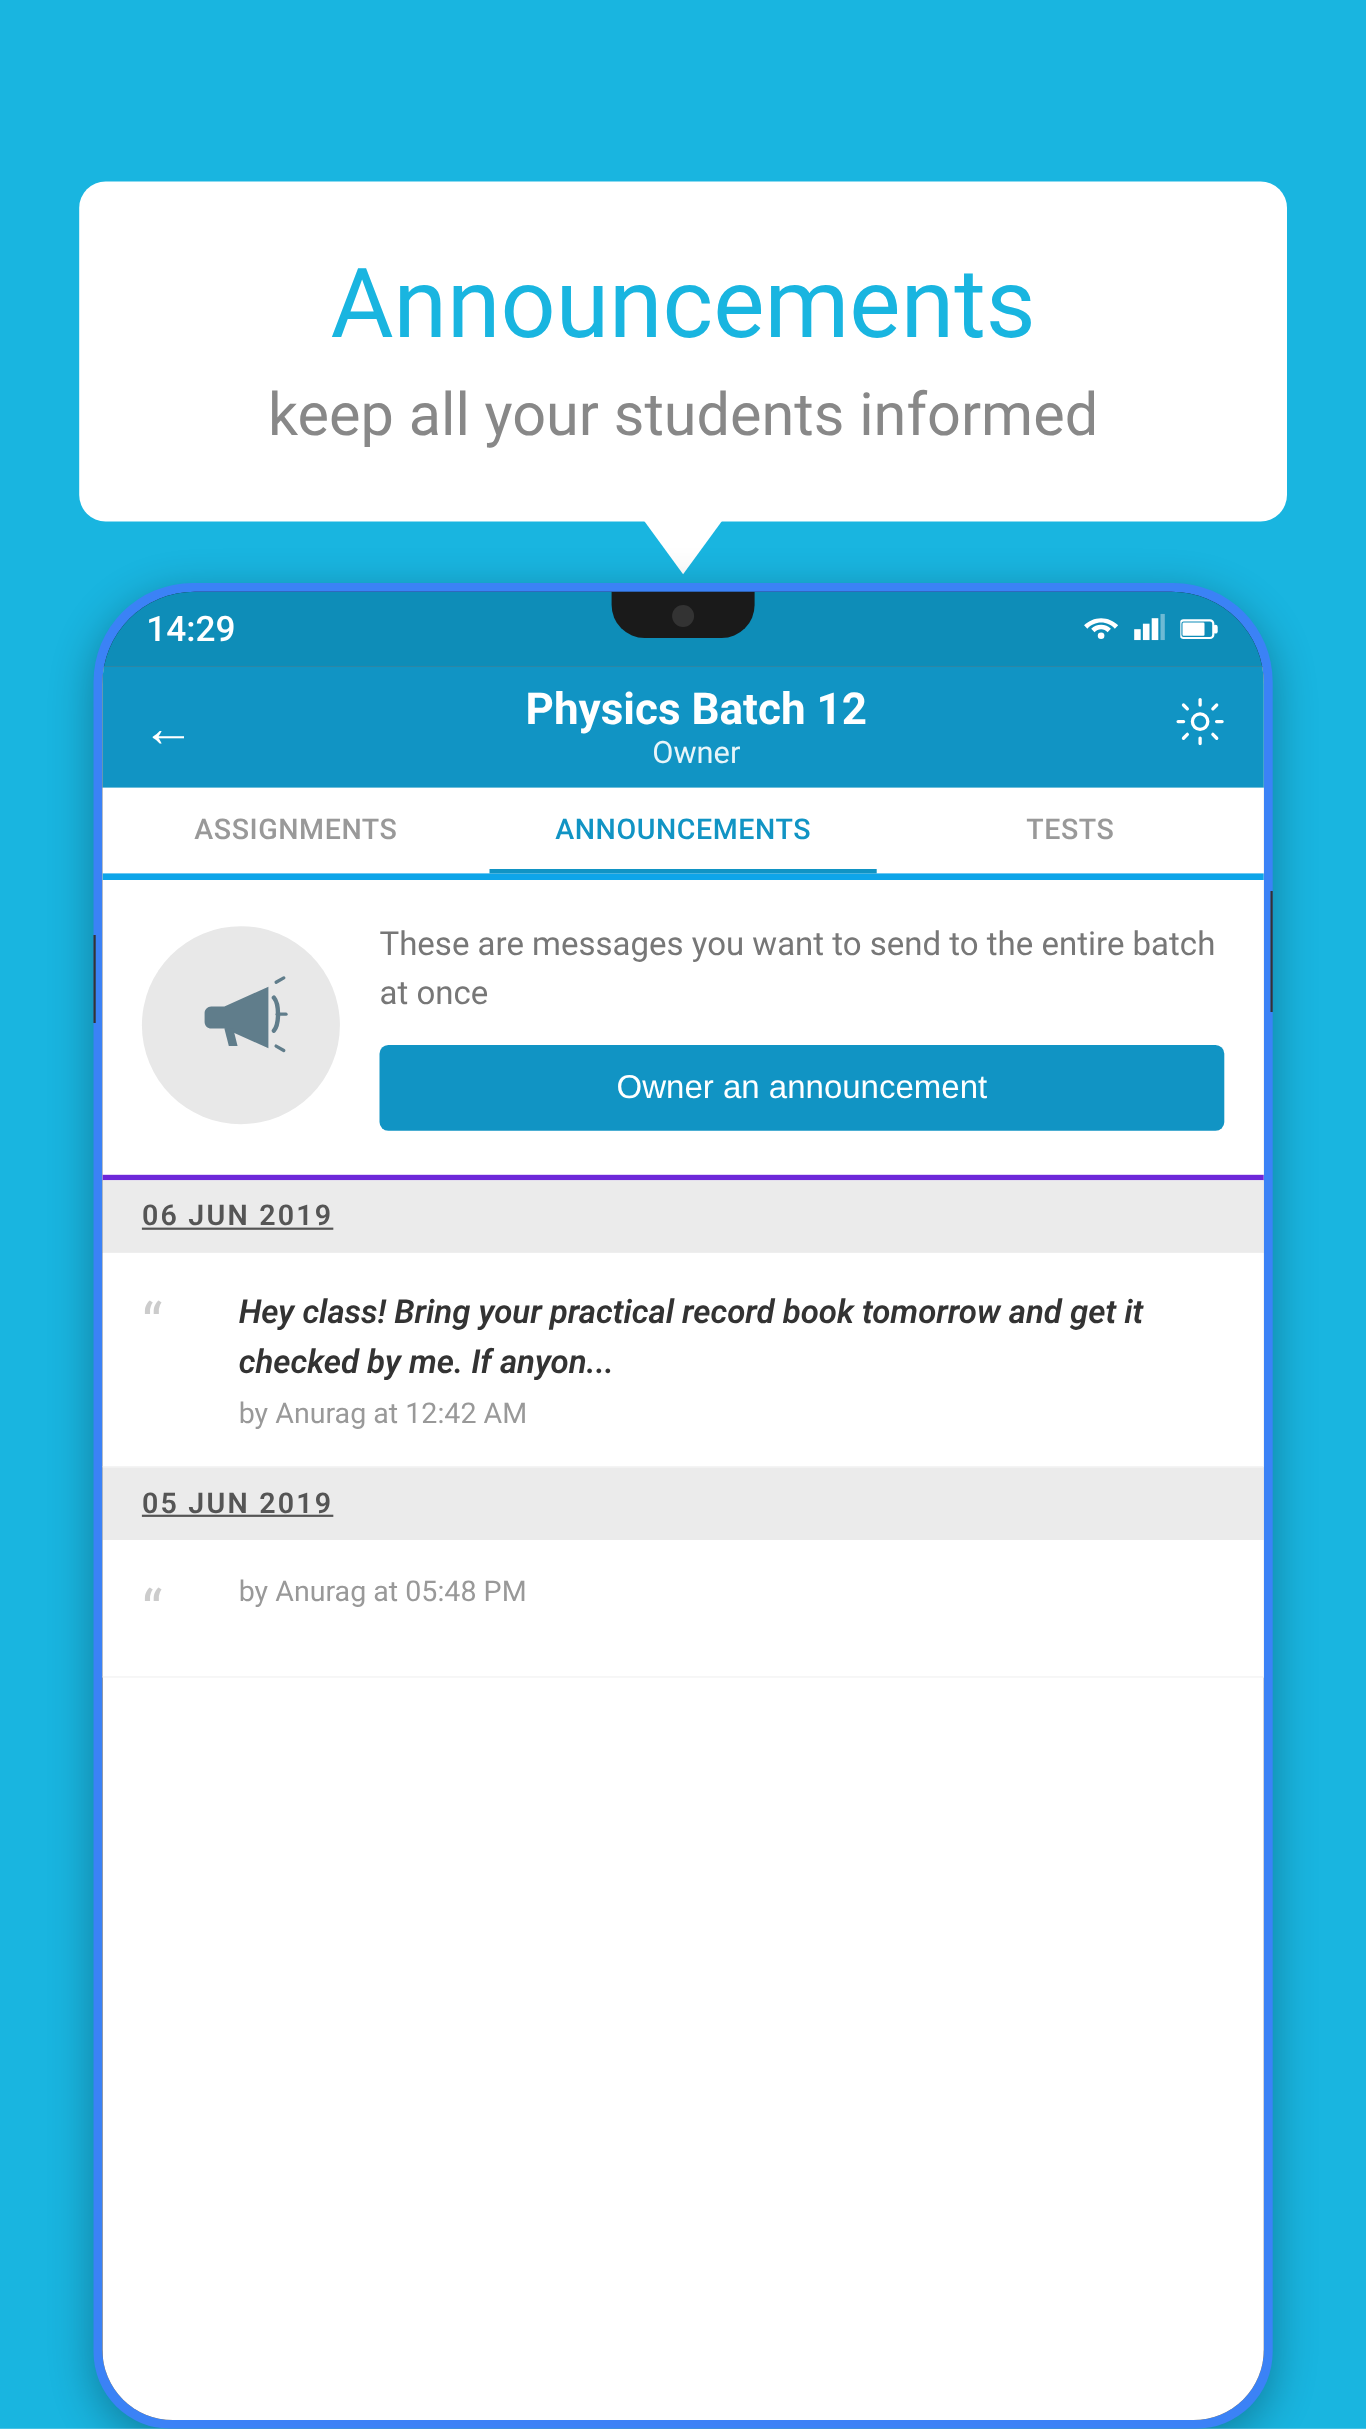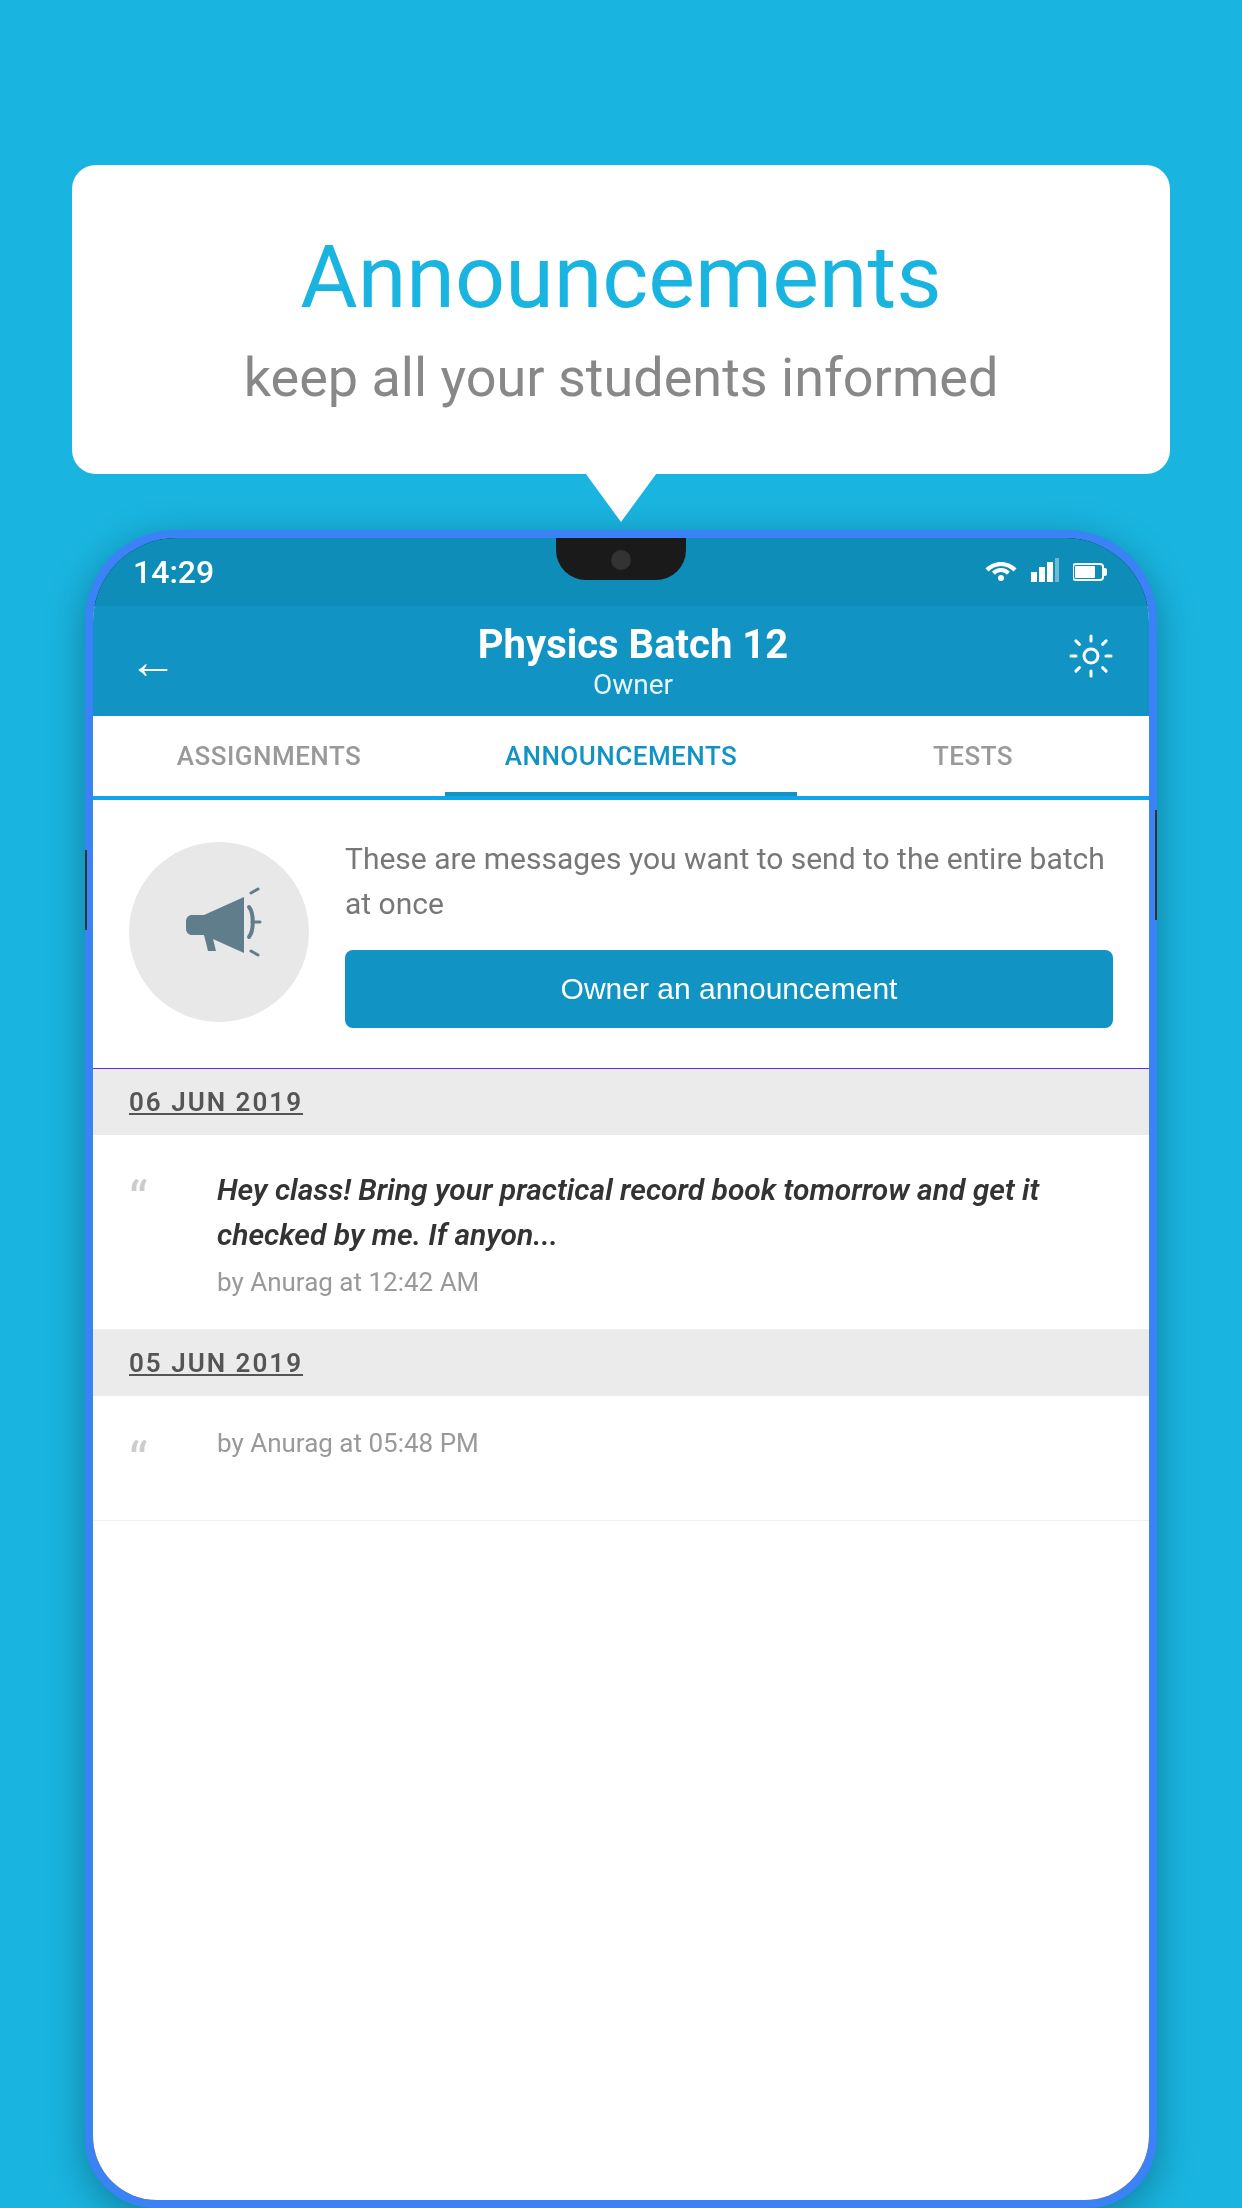--- a/index.html
+++ b/index.html
@@ -165,21 +165,21 @@
       font-size: 48px;
       cursor: pointer;
     }
 
     
     .tabs-bar {
       background: white;
       display: flex;
       height: 84px;
       align-items: stretch;
-      border-bottom: 4px solid #0ea5e9;
+      border-bottom: 6px solid #0ea5e9;
     }
     .tab-item {
       flex: 1;
       display: flex;
       align-items: center;
       justify-content: center;
       font-size: 26px;
       font-weight: 500;
       color: #999;
       cursor: pointer;
@@ -222,21 +222,21 @@
       font-size: 34px;
     }
 
     
     .announcement-prompt {
       background: white;
       padding: 36px 36px 40px;
       display: flex;
       align-items: center;
       gap: 36px;
-      border-bottom: 1px solid #6d28d9;
+      border-bottom: 5px solid #6d28d9;
     }
     .megaphone-circle {
       width: 180px;
       height: 180px;
       min-width: 180px;
       background: #e8e8e8;
       border-radius: 50%;
       display: flex;
       align-items: center;
       justify-content: center;

